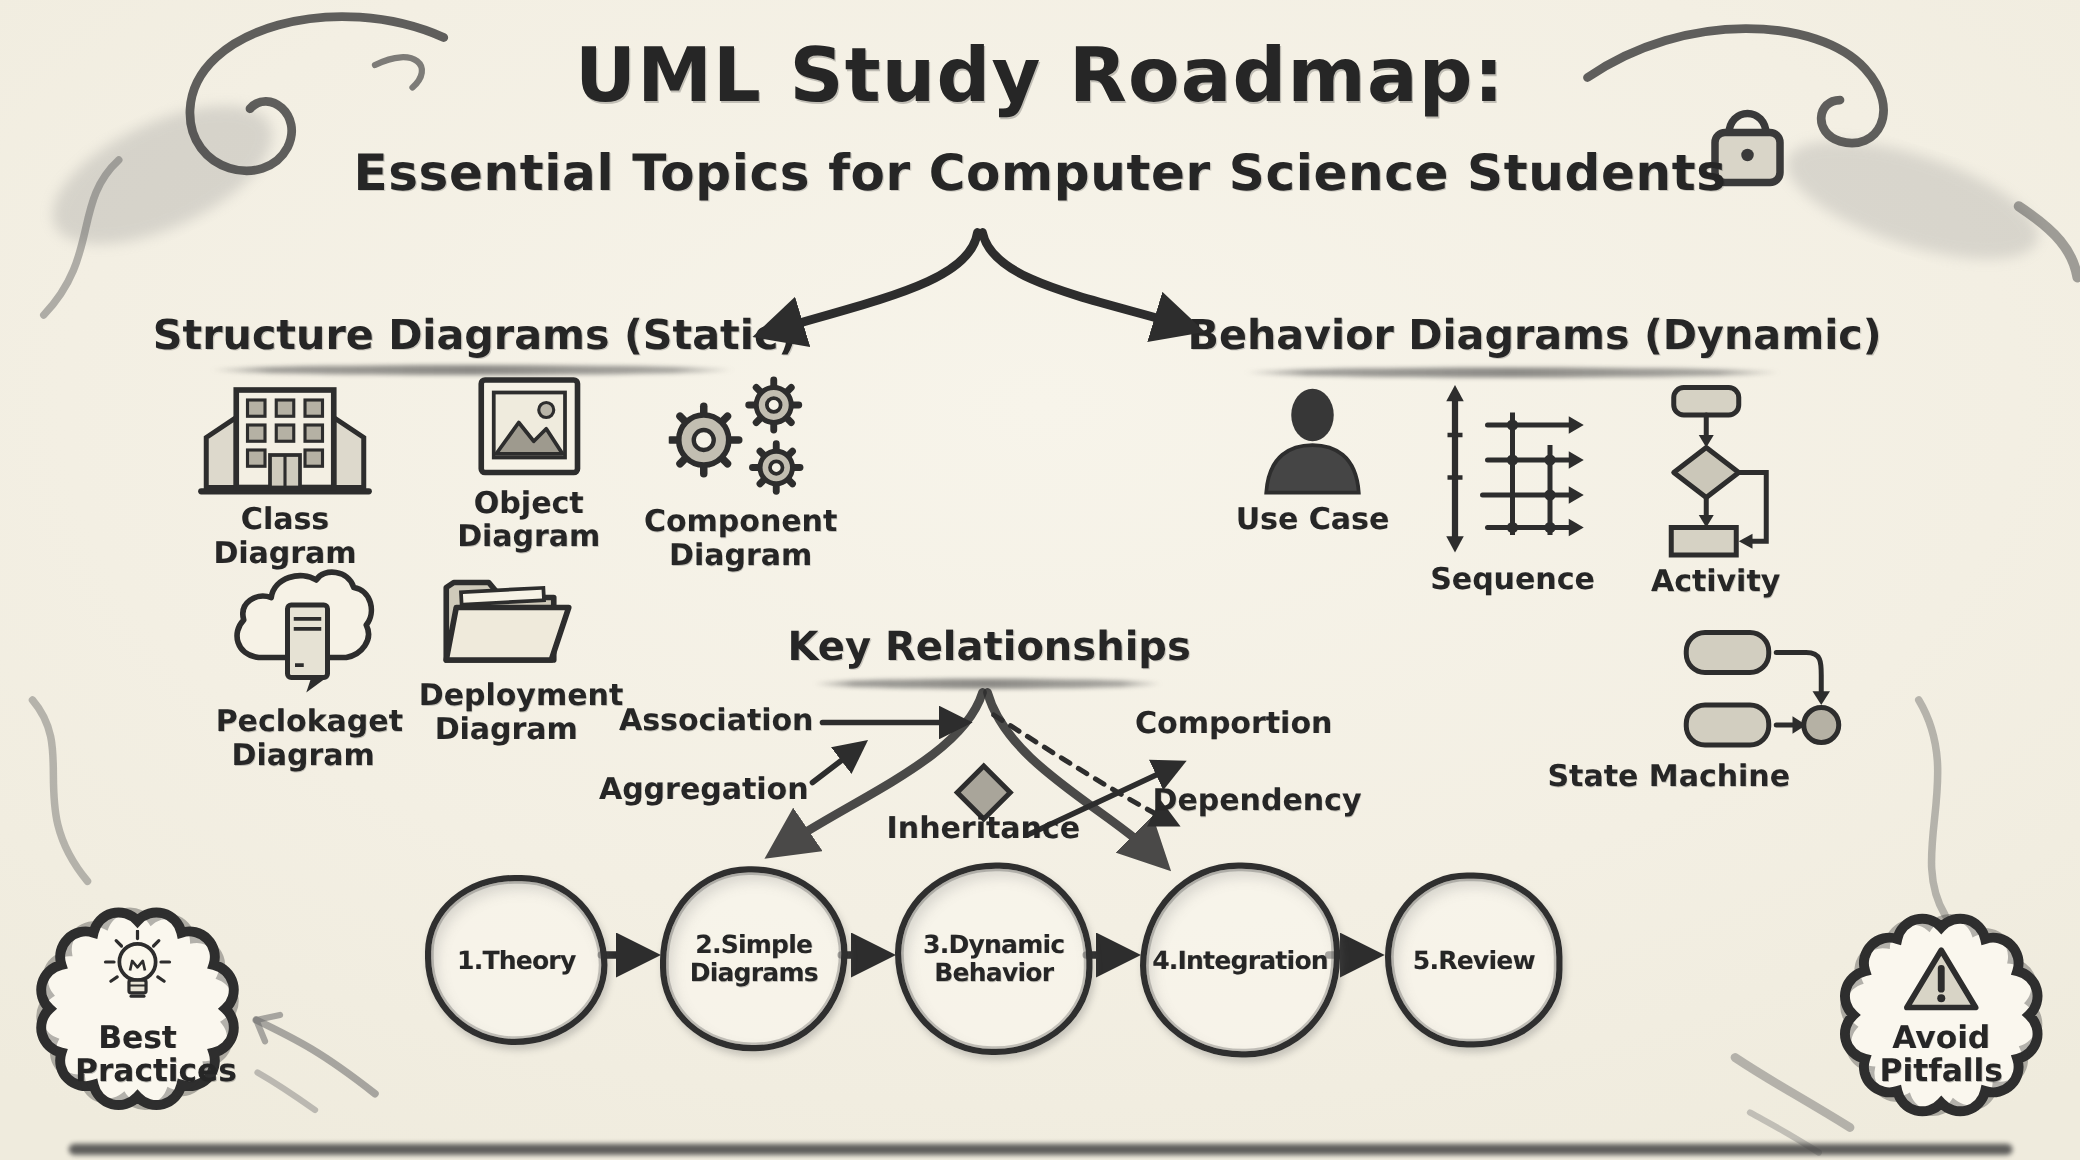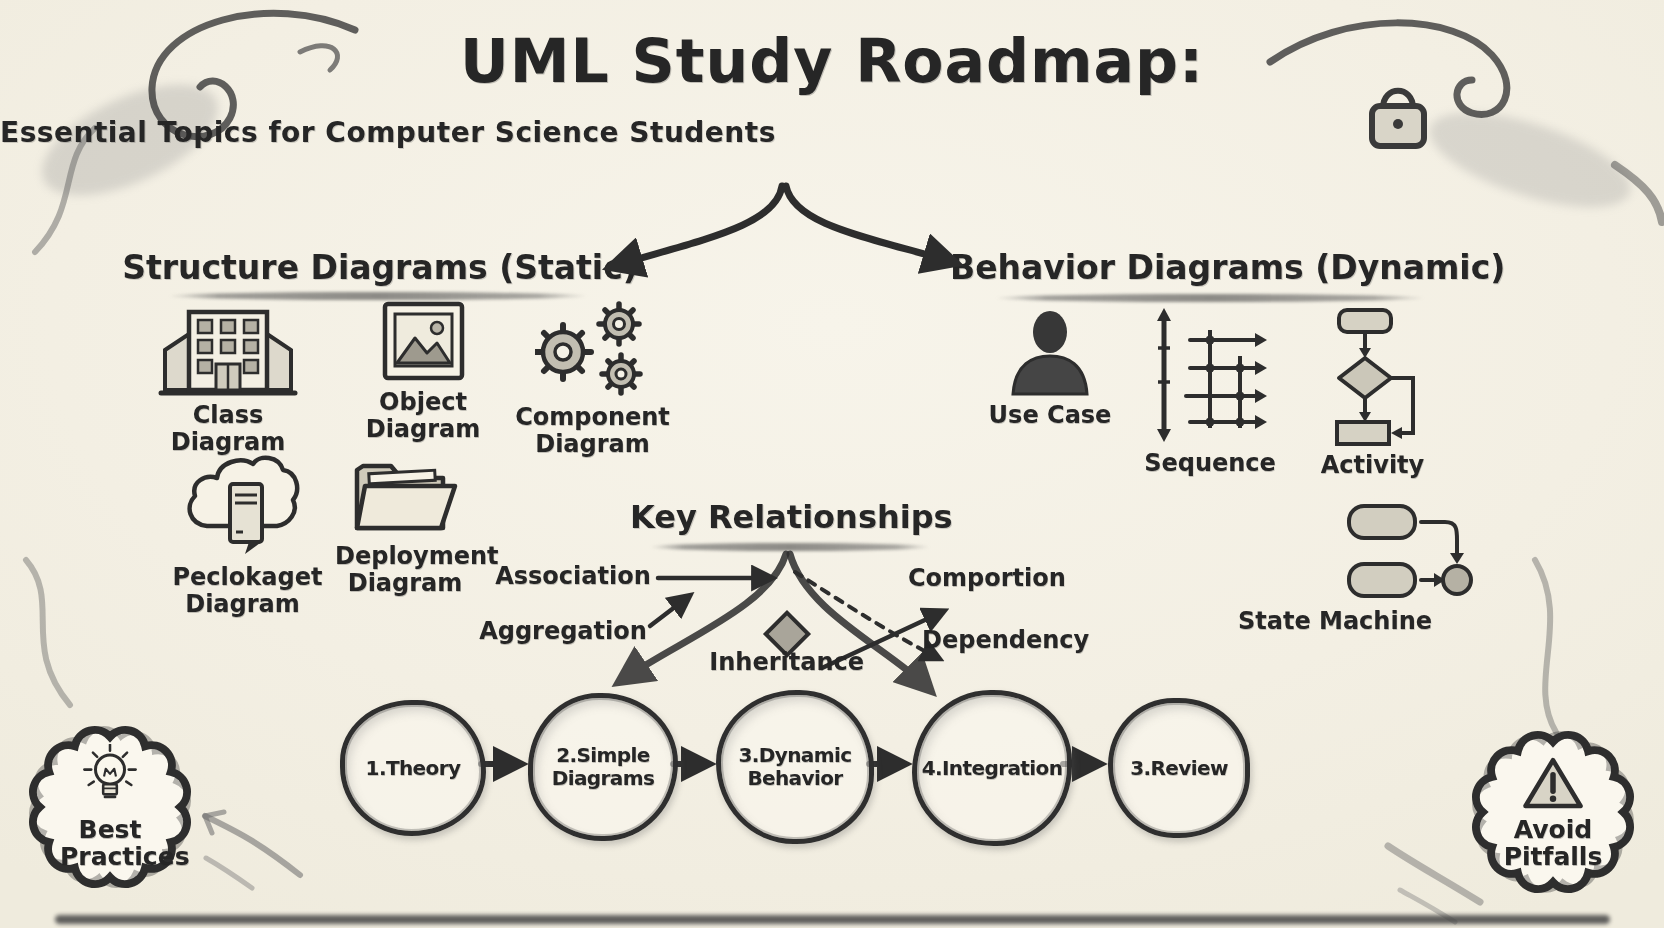--- a/index.html
+++ b/index.html
@@ -9,22 +9,22 @@
     font-family:"DejaVu Sans","Liberation Sans",sans-serif;
     color:#262626;
   }
   .abs{position:absolute;}
   .title{
     left:0;top:26px;width:100%;text-align:center;
     font-size:60px;font-weight:700;letter-spacing:1px;
     text-shadow:1px 1px 0 rgba(40,40,40,.25);
   }
   .subtitle{
-    left:0;top:116px;width:100%;text-align:left;
-    font-size:28px;font-weight:700;letter-spacing:.5px;
+    left:0;top:116px;width:100%;text-align:center;
+    font-size:40px;font-weight:700;letter-spacing:.5px;
     text-shadow:1px 1px 0 rgba(40,40,40,.2);
   }
   .section-heading{
     font-size:31px;font-weight:700;text-align:center;white-space:nowrap;
     text-shadow:1px 1px 0 rgba(40,40,40,.2);
   }
   .smudge{
     height:8px;border-radius:50%;
     background:linear-gradient(90deg, rgba(90,90,90,0) 0%, rgba(90,90,90,.55) 12%, rgba(70,70,70,.6) 50%, rgba(90,90,90,.5) 88%, rgba(90,90,90,0) 100%);
     filter:blur(1.5px);
@@ -322,21 +322,21 @@
   <div class="step" style="left:528px;top:693px;width:140px;height:138px;border-radius:48% 52% 50% 50% / 52% 48% 54% 46%">
     <div class="step-label" style="width:110px">2.Simple Diagrams</div>
   </div>
   <div class="step" style="left:716px;top:690px;width:148px;height:144px;border-radius:52% 48% 50% 50% / 48% 52% 46% 54%">
     <div class="step-label" style="width:118px">3.Dynamic Behavior</div>
   </div>
   <div class="step" style="left:912px;top:690px;width:150px;height:146px;border-radius:50% 50% 48% 52% / 54% 46% 52% 48%">
     <div class="step-label">4.Integration</div>
   </div>
   <div class="step" style="left:1108px;top:698px;width:132px;height:130px;border-radius:48% 52% 52% 48% / 50% 50% 46% 54%">
-    <div class="step-label">3.Review</div>
+    <div class="step-label">5.Review</div>
   </div>
 
   <div class="badge" style="left:25px;top:722px">
     <svg width="170" height="170" viewBox="0 0 150 150">
       <path d="M137,75 A18,18 0 0 1 128.7,106 A18,18 0 0 1 106,128.7 A18,18 0 0 1 75,137 A18,18 0 0 1 44,128.7 A18,18 0 0 1 21.3,106 A18,18 0 0 1 13,75 A18,18 0 0 1 21.3,44 A18,18 0 0 1 44,21.3 A18,18 0 0 1 75,13 A18,18 0 0 1 106,21.3 A18,18 0 0 1 128.7,44 A18,18 0 0 1 137,75 Z" fill="#faf7ee" stroke="#2e2e2e" stroke-width="7"></path>
       <path d="M137,75 A18,18 0 0 1 128.7,106 A18,18 0 0 1 106,128.7 A18,18 0 0 1 75,137 A18,18 0 0 1 44,128.7 A18,18 0 0 1 21.3,106 A18,18 0 0 1 13,75 A18,18 0 0 1 21.3,44 A18,18 0 0 1 44,21.3 A18,18 0 0 1 75,13 A18,18 0 0 1 106,21.3 A18,18 0 0 1 128.7,44 A18,18 0 0 1 137,75 Z" fill="none" stroke="#2e2e2e" stroke-width="4" opacity=".35" transform="rotate(9 75 75)"></path>
     </svg>
     <div class="badge-content">
       <svg width="64" height="70" viewBox="0 0 72 82">
         <g stroke="#2d2d2d" stroke-width="3" stroke-linecap="round">

